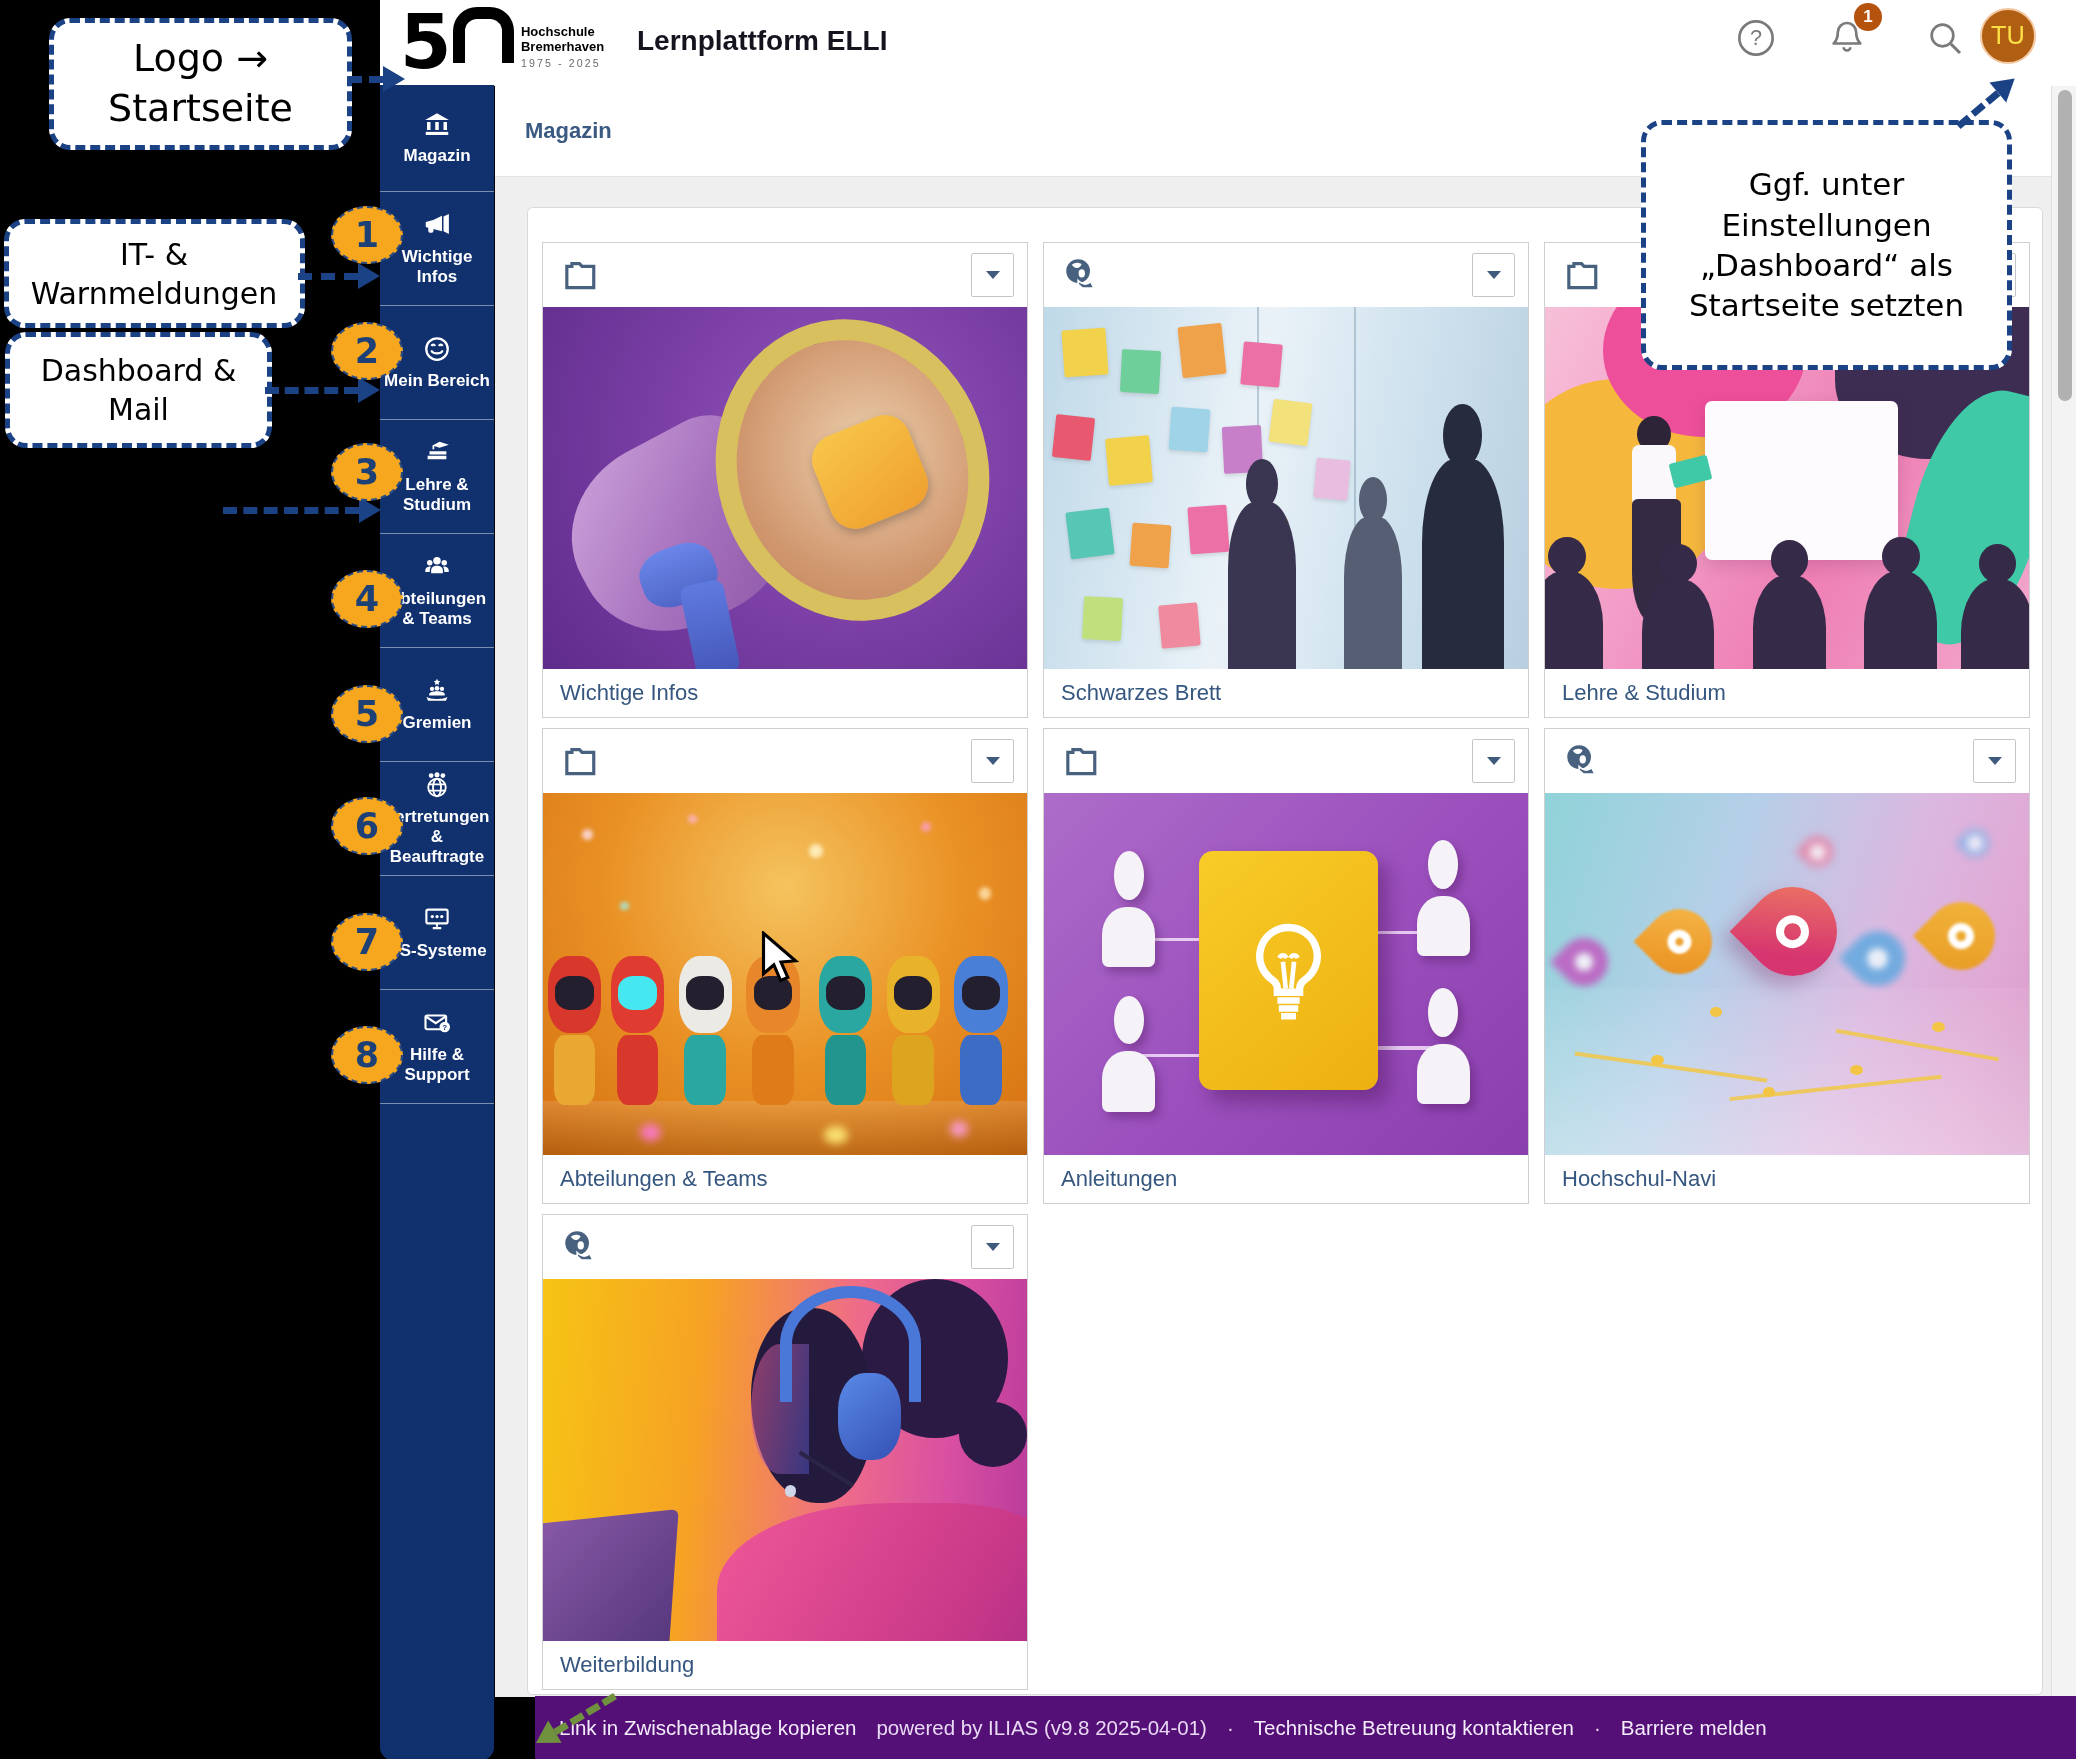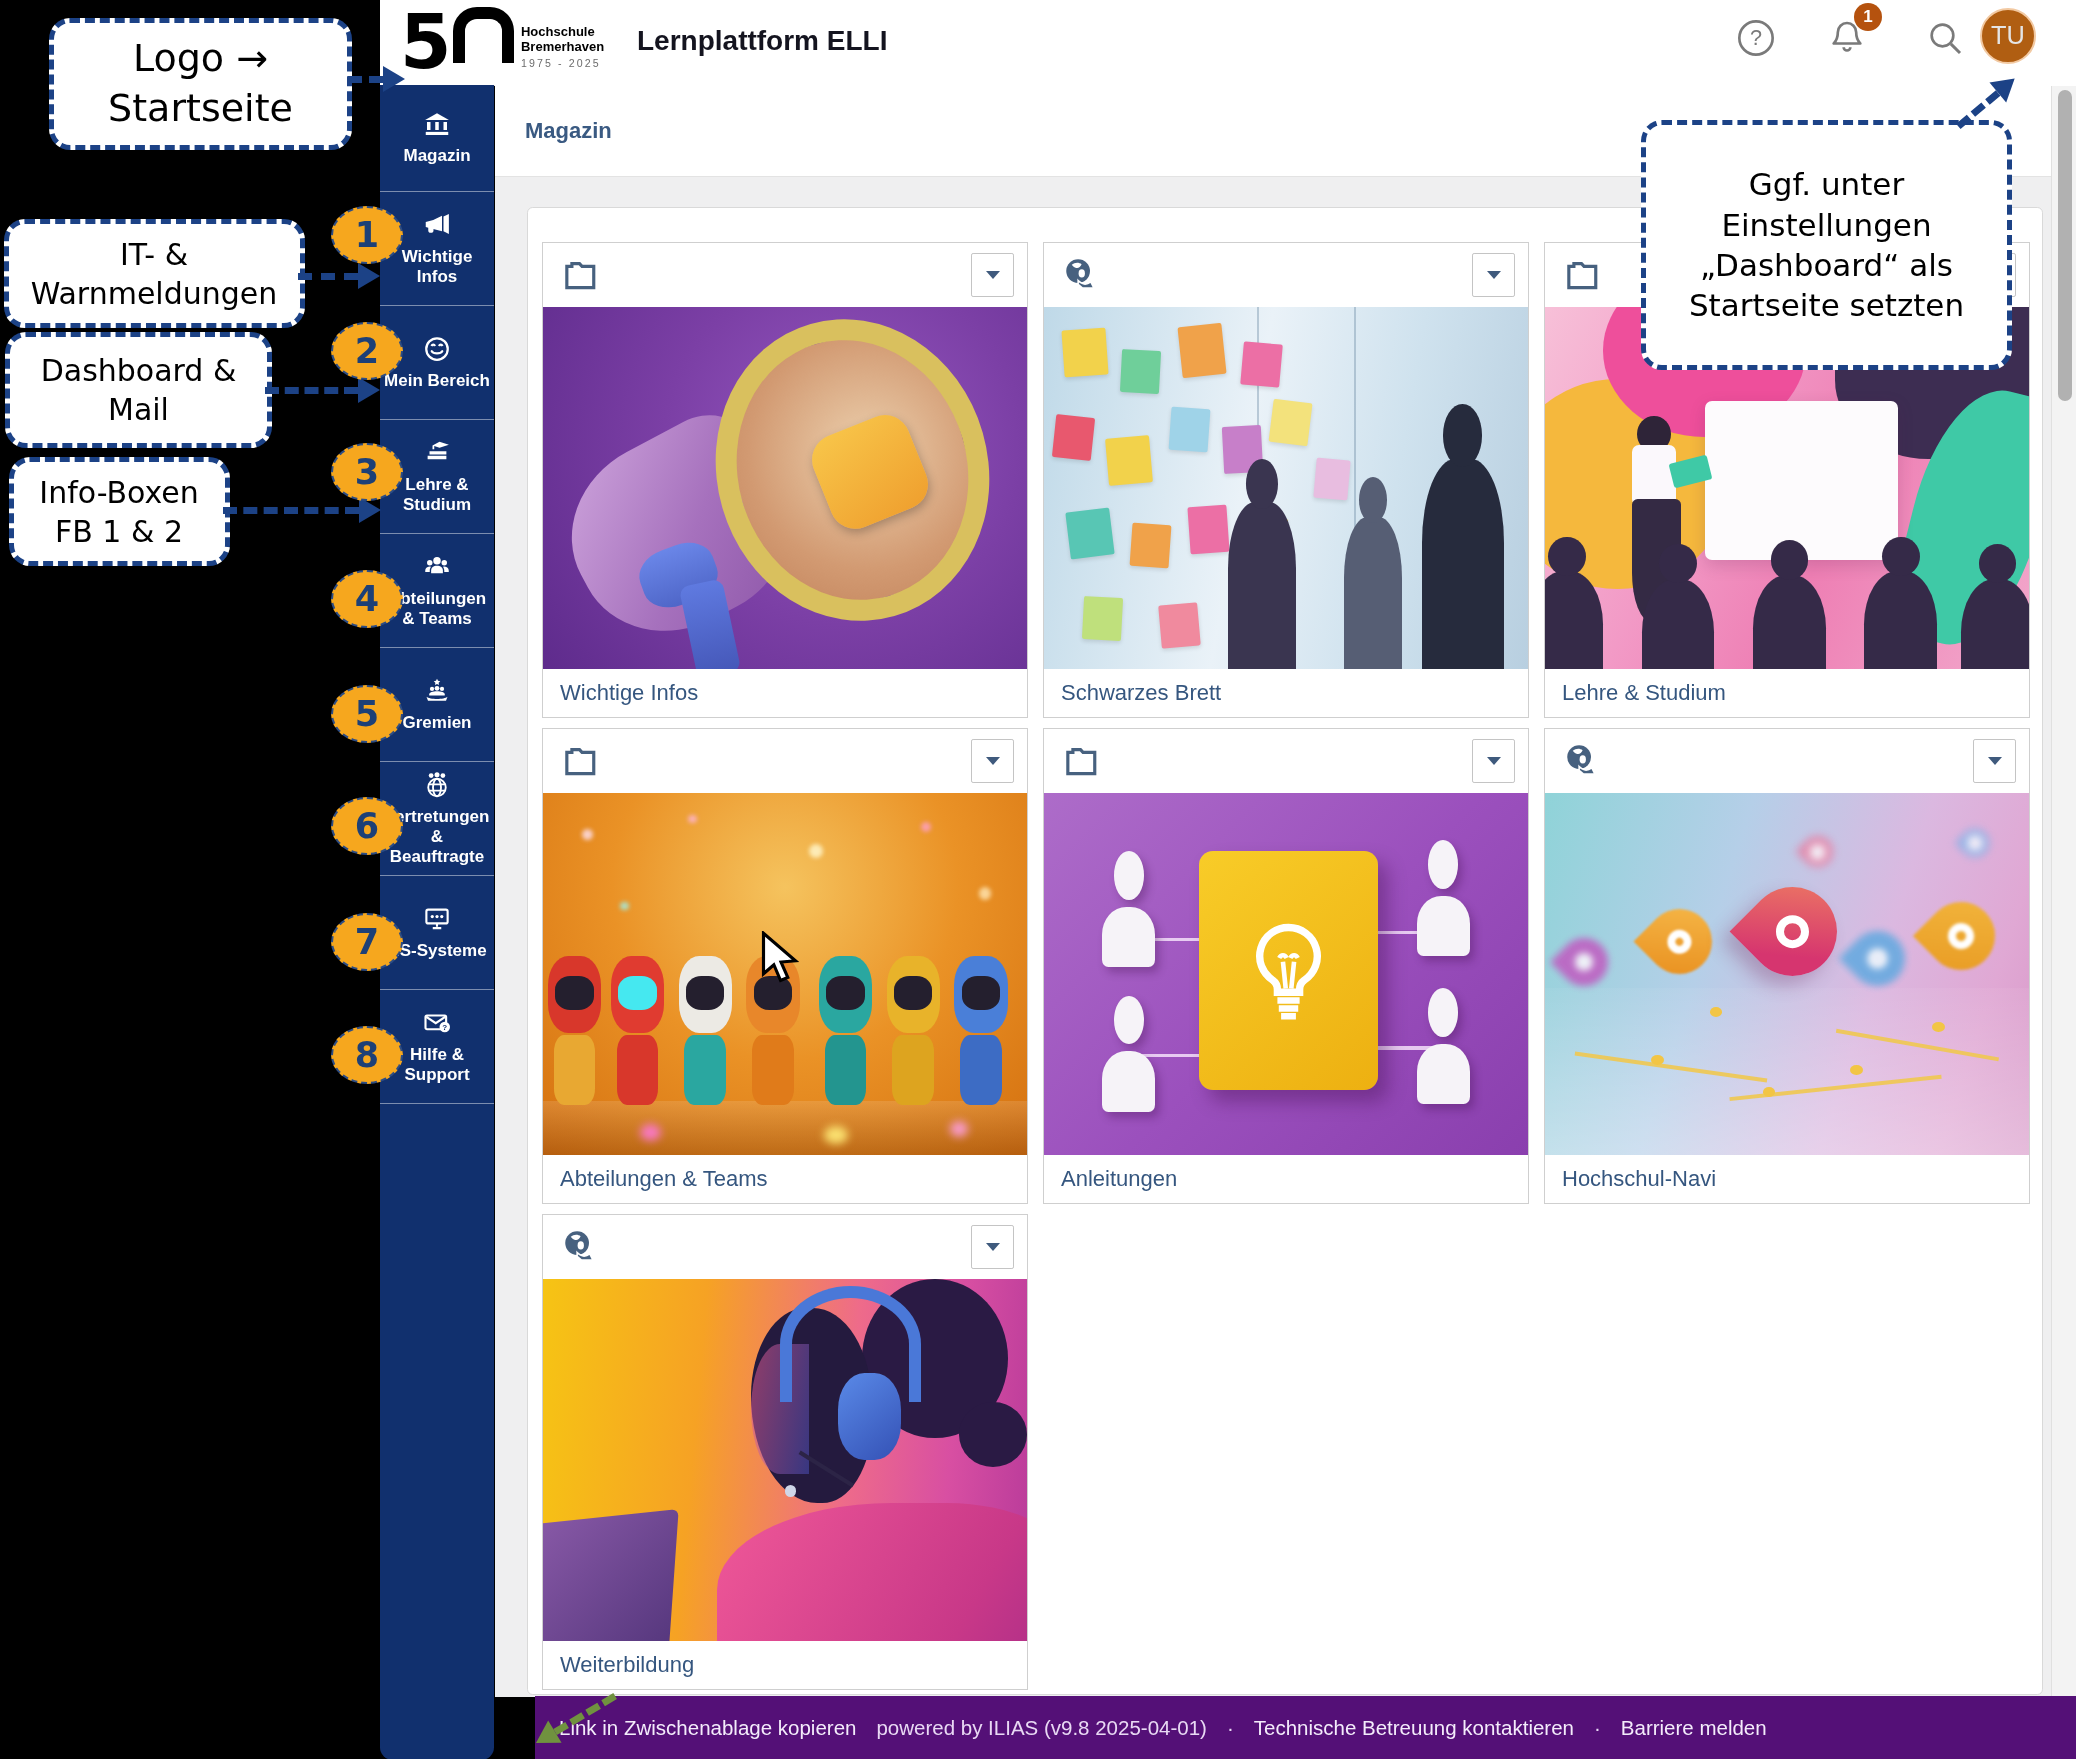--- a/index.html
+++ b/index.html
@@ -14,21 +14,21 @@
   .logo-arch{width:37px;height:44px;border:12px solid #000;border-bottom:none;border-radius:24px 24px 0 0;margin-left:5.7px;margin-bottom:10px;}
   .logo-text{margin-left:7px;margin-top:18.4px;}
   .logo-l1{font-size:13px;font-weight:700;color:#000;line-height:1.1;}
   .logo-years{font-size:10.6px;color:#6c6c6c;letter-spacing:2.1px;margin-top:3.5px;}
   .app-title{position:absolute;left:257px;top:25.4px;font-size:28px;font-weight:700;color:#14141f;}
   .hicon{position:absolute;top:18.4px;width:40px;height:40px;cursor:pointer;}
   .hicon svg{width:40px;height:40px;}
   .badge{position:absolute;left:1474px;top:2.8px;width:28px;height:28px;border-radius:50%;background:#b5520e;color:#fff;
          font-size:17px;font-weight:700;display:flex;align-items:center;justify-content:center;}
   .avatar{position:absolute;left:1600px;top:7.8px;width:52px;height:52px;border-radius:50%;background:#b05e12;
-          border:2.8px solid #f2c9a2;color:#e5e5e5;font-size:25.4px;font-weight:400;display:flex;align-items:center;justify-content:center;cursor:pointer;}
+          border:2.8px solid #f2c9a2;color:#fde047;font-size:25.4px;font-weight:400;display:flex;align-items:center;justify-content:center;cursor:pointer;}
 
   
   .sidebar{position:absolute;left:380px;top:85px;width:114px;height:1675px;background:#11306e;border-radius:0 0 12.7px 12.7px;}
   .side-item{height:114px;display:flex;flex-direction:column;align-items:center;justify-content:center;gap:6.4px;
              border-bottom:1.4px solid rgba(255,255,255,.45);cursor:pointer;box-sizing:border-box;padding:2.8px 2.8px;}
   .side-item:first-child{height:107px;}
   .side-item:last-child{border-bottom:1.4px solid rgba(255,255,255,.45);}
   .side-label{color:#fff;font-size:17px;font-weight:600;text-align:center;line-height:1.18;}
   .side-item svg{width:30px;height:30px;}
 
@@ -541,24 +541,20 @@
 
   <div class="co co-2">
     <span class="co-text">Dashboard &amp;
 Mail</span>
   </div>
   <div class="harrow" style="left:265px;top:377px;width:115px">
     <span class="dash"></span>
       <span class="head"></span>
   </div>
 
-  <div class="co co-3">
-    <span class="co-text">Info-Boxen
-FB 1 &amp; 2</span>
-  </div>
   <div class="harrow" style="left:223px;top:497px;width:158px">
     <span class="dash"></span>
       <span class="head"></span>
   </div>
 
   <div class="co co-set">
     <span class="co-text">Ggf. unter
 Einstellungen
 „Dashboard“ als
 Startseite setzten</span>

